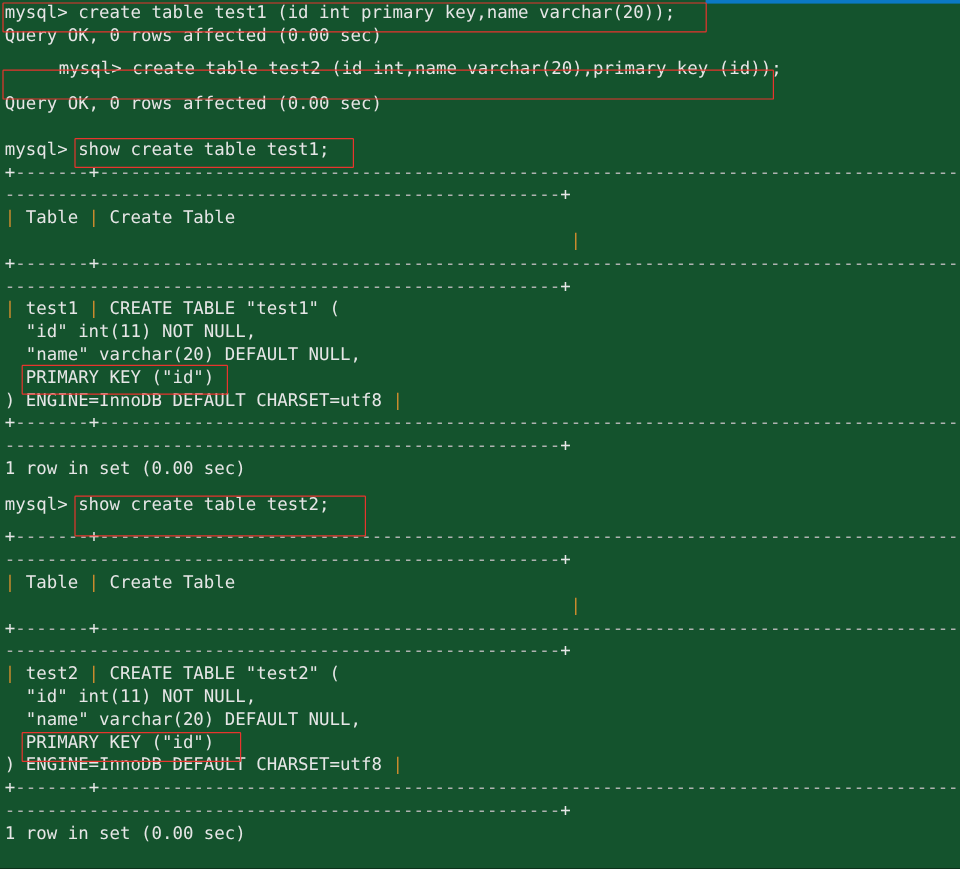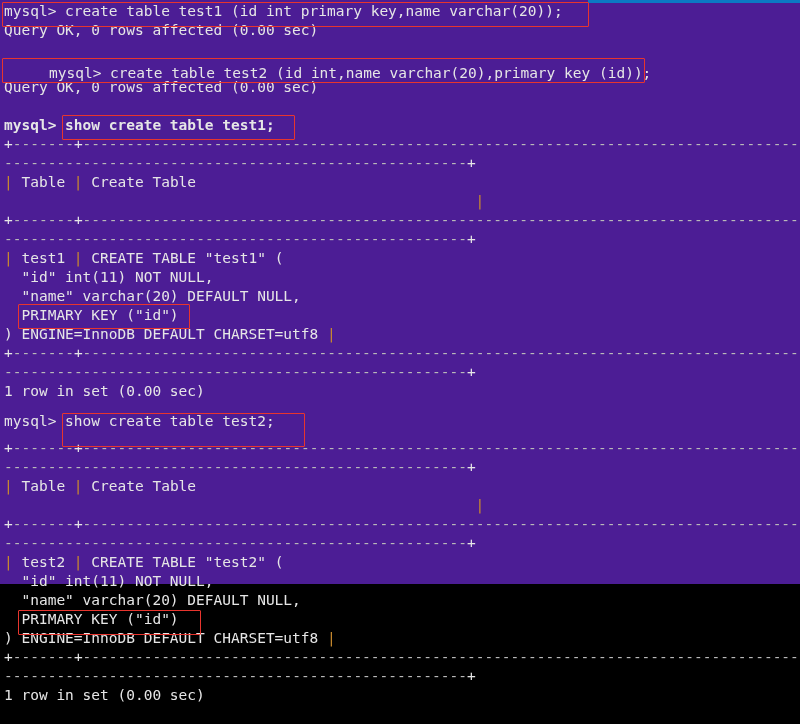--- a/index.html
+++ b/index.html
@@ -3,21 +3,21 @@
 <meta charset="utf-8">
 <style>
   html,body{margin:0;padding:0;background:#000;}
   body{
     width:800px;height:724px;overflow:hidden;position:relative;
     font-family:"DejaVu Sans Mono","Liberation Mono",monospace;
     font-size:14.5px;line-height:19px;
     color:#d8d8d8;
     -webkit-font-smoothing:none;
   }
-  #term{position:absolute;left:0;top:0;width:800px;height:584px;background:#4c1d95;}
+  #term{position:absolute;left:0;top:0;width:800px;height:724px;background:#14532d;}
   .topbar{position:absolute;top:0;height:3px;background:#0b79c4;}
   .line{
     position:absolute;left:4px;white-space:pre;height:19px;line-height:19px;
     letter-spacing:0px;
   }
   .sep{color:#b9b9b9;}
   .pipe{color:#c98a2e;}
   .txt{color:#e6e6e6;}
   .box{
     position:absolute;border:1.5px solid #e8352e;border-radius:1px;
@@ -26,24 +26,24 @@
 </style>
 </head>
 <body>
 
 <div id="term">
   <div class="topbar" style="left: 588px; width: 212px;"></div>
   <div id="lines">
       <div class="line txt" style="top: 2px;">mysql&gt; create table test1 (id int primary key,name varchar(20));</div>
       <div class="line txt" style="top: 21px;">Query OK, 0 rows affected (0.00 sec)</div>
       <div class="line txt" style="top: 40px;"></div>
-      <div class="line txt" style="top: 64px; padding-left: 45px;">mysql&gt; create table test2 (id int,name varchar(20),primary key (id));</div>
+      <div class="line txt" style="top: 49px; padding-left: 45px;">mysql&gt; create table test2 (id int,name varchar(20),primary key (id));</div>
       <div class="line txt" style="top: 78px;">Query OK, 0 rows affected (0.00 sec)</div>
       <div class="line txt" style="top: 97px;"></div>
-      <div class="line txt" style="top: 116px; font-weight: bold;">mysql&gt; show create table test1;</div>
+      <div class="line txt" style="top: 116px;">mysql&gt; show create table test1;</div>
       <div class="line txt" style="top: 135px;"><span class="p">+</span><span class="sep">-</span><span class="sep">-</span><span class="sep">-</span><span class="sep">-</span><span class="sep">-</span><span class="sep">-</span><span class="sep">-</span><span class="p">+</span><span class="sep">-</span><span class="sep">-</span><span class="sep">-</span><span class="sep">-</span><span class="sep">-</span><span class="sep">-</span><span class="sep">-</span><span class="sep">-</span><span class="sep">-</span><span class="sep">-</span><span class="sep">-</span><span class="sep">-</span><span class="sep">-</span><span class="sep">-</span><span class="sep">-</span><span class="sep">-</span><span class="sep">-</span><span class="sep">-</span><span class="sep">-</span><span class="sep">-</span><span class="sep">-</span><span class="sep">-</span><span class="sep">-</span><span class="sep">-</span><span class="sep">-</span><span class="sep">-</span><span class="sep">-</span><span class="sep">-</span><span class="sep">-</span><span class="sep">-</span><span class="sep">-</span><span class="sep">-</span><span class="sep">-</span><span class="sep">-</span><span class="sep">-</span><span class="sep">-</span><span class="sep">-</span><span class="sep">-</span><span class="sep">-</span><span class="sep">-</span><span class="sep">-</span><span class="sep">-</span><span class="sep">-</span><span class="sep">-</span><span class="sep">-</span><span class="sep">-</span><span class="sep">-</span><span class="sep">-</span><span class="sep">-</span><span class="sep">-</span><span class="sep">-</span><span class="sep">-</span><span class="sep">-</span><span class="sep">-</span><span class="sep">-</span><span class="sep">-</span><span class="sep">-</span><span class="sep">-</span><span class="sep">-</span><span class="sep">-</span><span class="sep">-</span><span class="sep">-</span><span class="sep">-</span><span class="sep">-</span><span class="sep">-</span><span class="sep">-</span><span class="sep">-</span><span class="sep">-</span><span class="sep">-</span><span class="sep">-</span><span class="sep">-</span><span class="sep">-</span><span class="sep">-</span><span class="sep">-</span><span class="sep">-</span><span class="sep">-</span><span class="sep">-</span><span class="sep">-</span><span class="sep">-</span><span class="sep">-</span><span class="sep">-</span><span class="sep">-</span><span class="sep">-</span></div>
       <div class="line txt" style="top: 154px;"><span class="sep">-</span><span class="sep">-</span><span class="sep">-</span><span class="sep">-</span><span class="sep">-</span><span class="sep">-</span><span class="sep">-</span><span class="sep">-</span><span class="sep">-</span><span class="sep">-</span><span class="sep">-</span><span class="sep">-</span><span class="sep">-</span><span class="sep">-</span><span class="sep">-</span><span class="sep">-</span><span class="sep">-</span><span class="sep">-</span><span class="sep">-</span><span class="sep">-</span><span class="sep">-</span><span class="sep">-</span><span class="sep">-</span><span class="sep">-</span><span class="sep">-</span><span class="sep">-</span><span class="sep">-</span><span class="sep">-</span><span class="sep">-</span><span class="sep">-</span><span class="sep">-</span><span class="sep">-</span><span class="sep">-</span><span class="sep">-</span><span class="sep">-</span><span class="sep">-</span><span class="sep">-</span><span class="sep">-</span><span class="sep">-</span><span class="sep">-</span><span class="sep">-</span><span class="sep">-</span><span class="sep">-</span><span class="sep">-</span><span class="sep">-</span><span class="sep">-</span><span class="sep">-</span><span class="sep">-</span><span class="sep">-</span><span class="sep">-</span><span class="sep">-</span><span class="sep">-</span><span class="sep">-</span><span class="p">+</span></div>
       <div class="line txt" style="top: 173px;"><span class="pipe">|</span> Table <span class="pipe">|</span> Create Table</div>
       <div class="line txt" style="top: 192px;">                                                      <span class="pipe">|</span></div>
       <div class="line txt" style="top: 211px;"><span class="p">+</span><span class="sep">-</span><span class="sep">-</span><span class="sep">-</span><span class="sep">-</span><span class="sep">-</span><span class="sep">-</span><span class="sep">-</span><span class="p">+</span><span class="sep">-</span><span class="sep">-</span><span class="sep">-</span><span class="sep">-</span><span class="sep">-</span><span class="sep">-</span><span class="sep">-</span><span class="sep">-</span><span class="sep">-</span><span class="sep">-</span><span class="sep">-</span><span class="sep">-</span><span class="sep">-</span><span class="sep">-</span><span class="sep">-</span><span class="sep">-</span><span class="sep">-</span><span class="sep">-</span><span class="sep">-</span><span class="sep">-</span><span class="sep">-</span><span class="sep">-</span><span class="sep">-</span><span class="sep">-</span><span class="sep">-</span><span class="sep">-</span><span class="sep">-</span><span class="sep">-</span><span class="sep">-</span><span class="sep">-</span><span class="sep">-</span><span class="sep">-</span><span class="sep">-</span><span class="sep">-</span><span class="sep">-</span><span class="sep">-</span><span class="sep">-</span><span class="sep">-</span><span class="sep">-</span><span class="sep">-</span><span class="sep">-</span><span class="sep">-</span><span class="sep">-</span><span class="sep">-</span><span class="sep">-</span><span class="sep">-</span><span class="sep">-</span><span class="sep">-</span><span class="sep">-</span><span class="sep">-</span><span class="sep">-</span><span class="sep">-</span><span class="sep">-</span><span class="sep">-</span><span class="sep">-</span><span class="sep">-</span><span class="sep">-</span><span class="sep">-</span><span class="sep">-</span><span class="sep">-</span><span class="sep">-</span><span class="sep">-</span><span class="sep">-</span><span class="sep">-</span><span class="sep">-</span><span class="sep">-</span><span class="sep">-</span><span class="sep">-</span><span class="sep">-</span><span class="sep">-</span><span class="sep">-</span><span class="sep">-</span><span class="sep">-</span><span class="sep">-</span><span class="sep">-</span><span class="sep">-</span><span class="sep">-</span><span class="sep">-</span><span class="sep">-</span><span class="sep">-</span><span class="sep">-</span><span class="sep">-</span><span class="sep">-</span></div>
       <div class="line txt" style="top: 230px;"><span class="sep">-</span><span class="sep">-</span><span class="sep">-</span><span class="sep">-</span><span class="sep">-</span><span class="sep">-</span><span class="sep">-</span><span class="sep">-</span><span class="sep">-</span><span class="sep">-</span><span class="sep">-</span><span class="sep">-</span><span class="sep">-</span><span class="sep">-</span><span class="sep">-</span><span class="sep">-</span><span class="sep">-</span><span class="sep">-</span><span class="sep">-</span><span class="sep">-</span><span class="sep">-</span><span class="sep">-</span><span class="sep">-</span><span class="sep">-</span><span class="sep">-</span><span class="sep">-</span><span class="sep">-</span><span class="sep">-</span><span class="sep">-</span><span class="sep">-</span><span class="sep">-</span><span class="sep">-</span><span class="sep">-</span><span class="sep">-</span><span class="sep">-</span><span class="sep">-</span><span class="sep">-</span><span class="sep">-</span><span class="sep">-</span><span class="sep">-</span><span class="sep">-</span><span class="sep">-</span><span class="sep">-</span><span class="sep">-</span><span class="sep">-</span><span class="sep">-</span><span class="sep">-</span><span class="sep">-</span><span class="sep">-</span><span class="sep">-</span><span class="sep">-</span><span class="sep">-</span><span class="sep">-</span><span class="p">+</span></div>
       <div class="line txt" style="top: 249px;"><span class="pipe">|</span> test1 <span class="pipe">|</span> CREATE TABLE "test1" (</div>
       <div class="line txt" style="top: 268px;">  "id" int(11) NOT NULL,</div>
       <div class="line txt" style="top: 287px;">  "name" varchar(20) DEFAULT NULL,</div>
       <div class="line txt" style="top: 306px;">  PRIMARY KEY ("id")</div>

